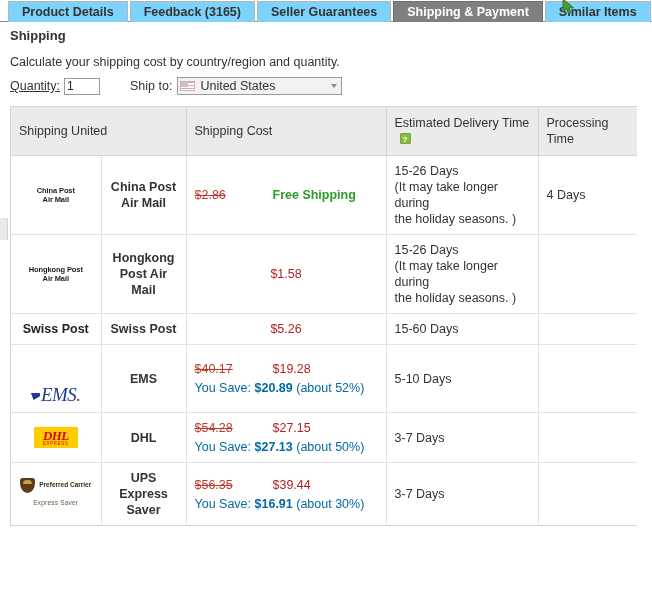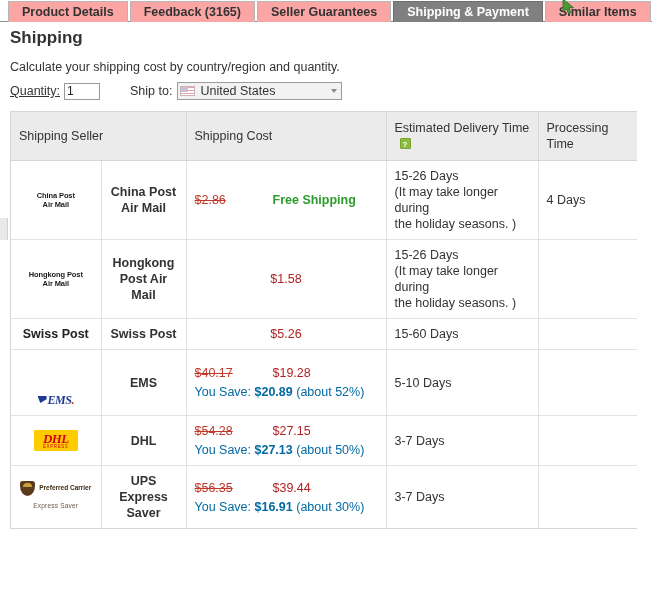--- a/index.html
+++ b/index.html
@@ -29,21 +29,21 @@
     box-sizing: border-box;
   }
   .tab {
     height: 21px;
     line-height: 21px;
     padding: 0 13px;
     margin-right: 2px;
     font-size: 12.5px;
     font-weight: bold;
     color: #333333;
-    background: #fca5a5;
+    background: #7dd3fc;
     border: 1px solid #b5b5b5;
     border-bottom: none;
     box-sizing: border-box;
     white-space: nowrap;
     position: relative;
     top: 1px;
   }
   .tab.active {
     background: #808080;
     color: #ffffff;
@@ -55,21 +55,21 @@
     position: absolute;
     left: 560px;
     top: -2px;
     width: 18px;
     height: 18px;
     pointer-events: none;
   }
 
   
   .section-title {
-    font-size: 17px;
+    font-size: 13px;
     font-weight: bold;
     color: #333333;
     margin: 6px 0 12px 10px;
   }
   .calc-line {
     font-size: 12.5px;
     color: #333333;
     margin: 9px 0 0 10px;
   }
   .qty-row {
@@ -253,22 +253,22 @@
   .logo-plain {
     font-size: 12.5px;
     font-weight: bold;
     color: #222222;
     line-height: 15px;
   }
   .logo-ems {
     display: inline-block;
     font-family: "Liberation Serif", serif;
     font-style: italic;
-    font-weight: bold;
-    font-size: 12px;
+    font-weight: normal;
+    font-size: 19px;
     color: #1f3a93;
     letter-spacing: -0.5px;
     position: relative;
     margin-top: 35px;
   }
   .logo-ems .swoosh {
     display: inline-block;
     width: 9px; height: 7px;
     background: #1f3a93;
     clip-path: polygon(0 0, 100% 0, 100% 45%, 30% 100%);
@@ -410,21 +410,21 @@
 <table class="ship">
   <colgroup>
     <col class="col-logo">
         <col class="col-name">
         <col class="col-cost">
         <col class="col-eta">
         <col class="col-proc">
   </colgroup>
   <thead>
     <tr>
-      <th colspan="2">Shipping Seller</th>
+      <th colspan="2">Shipping United</th>
       <th>Shipping Cost</th>
       <th>
         <span>Estimated Delivery Time</span><span class="help-icon">?</span>
       </th>
       <th>Processing Time</th>
     </tr>
   </thead>
   <tbody>
 
     <tr>

